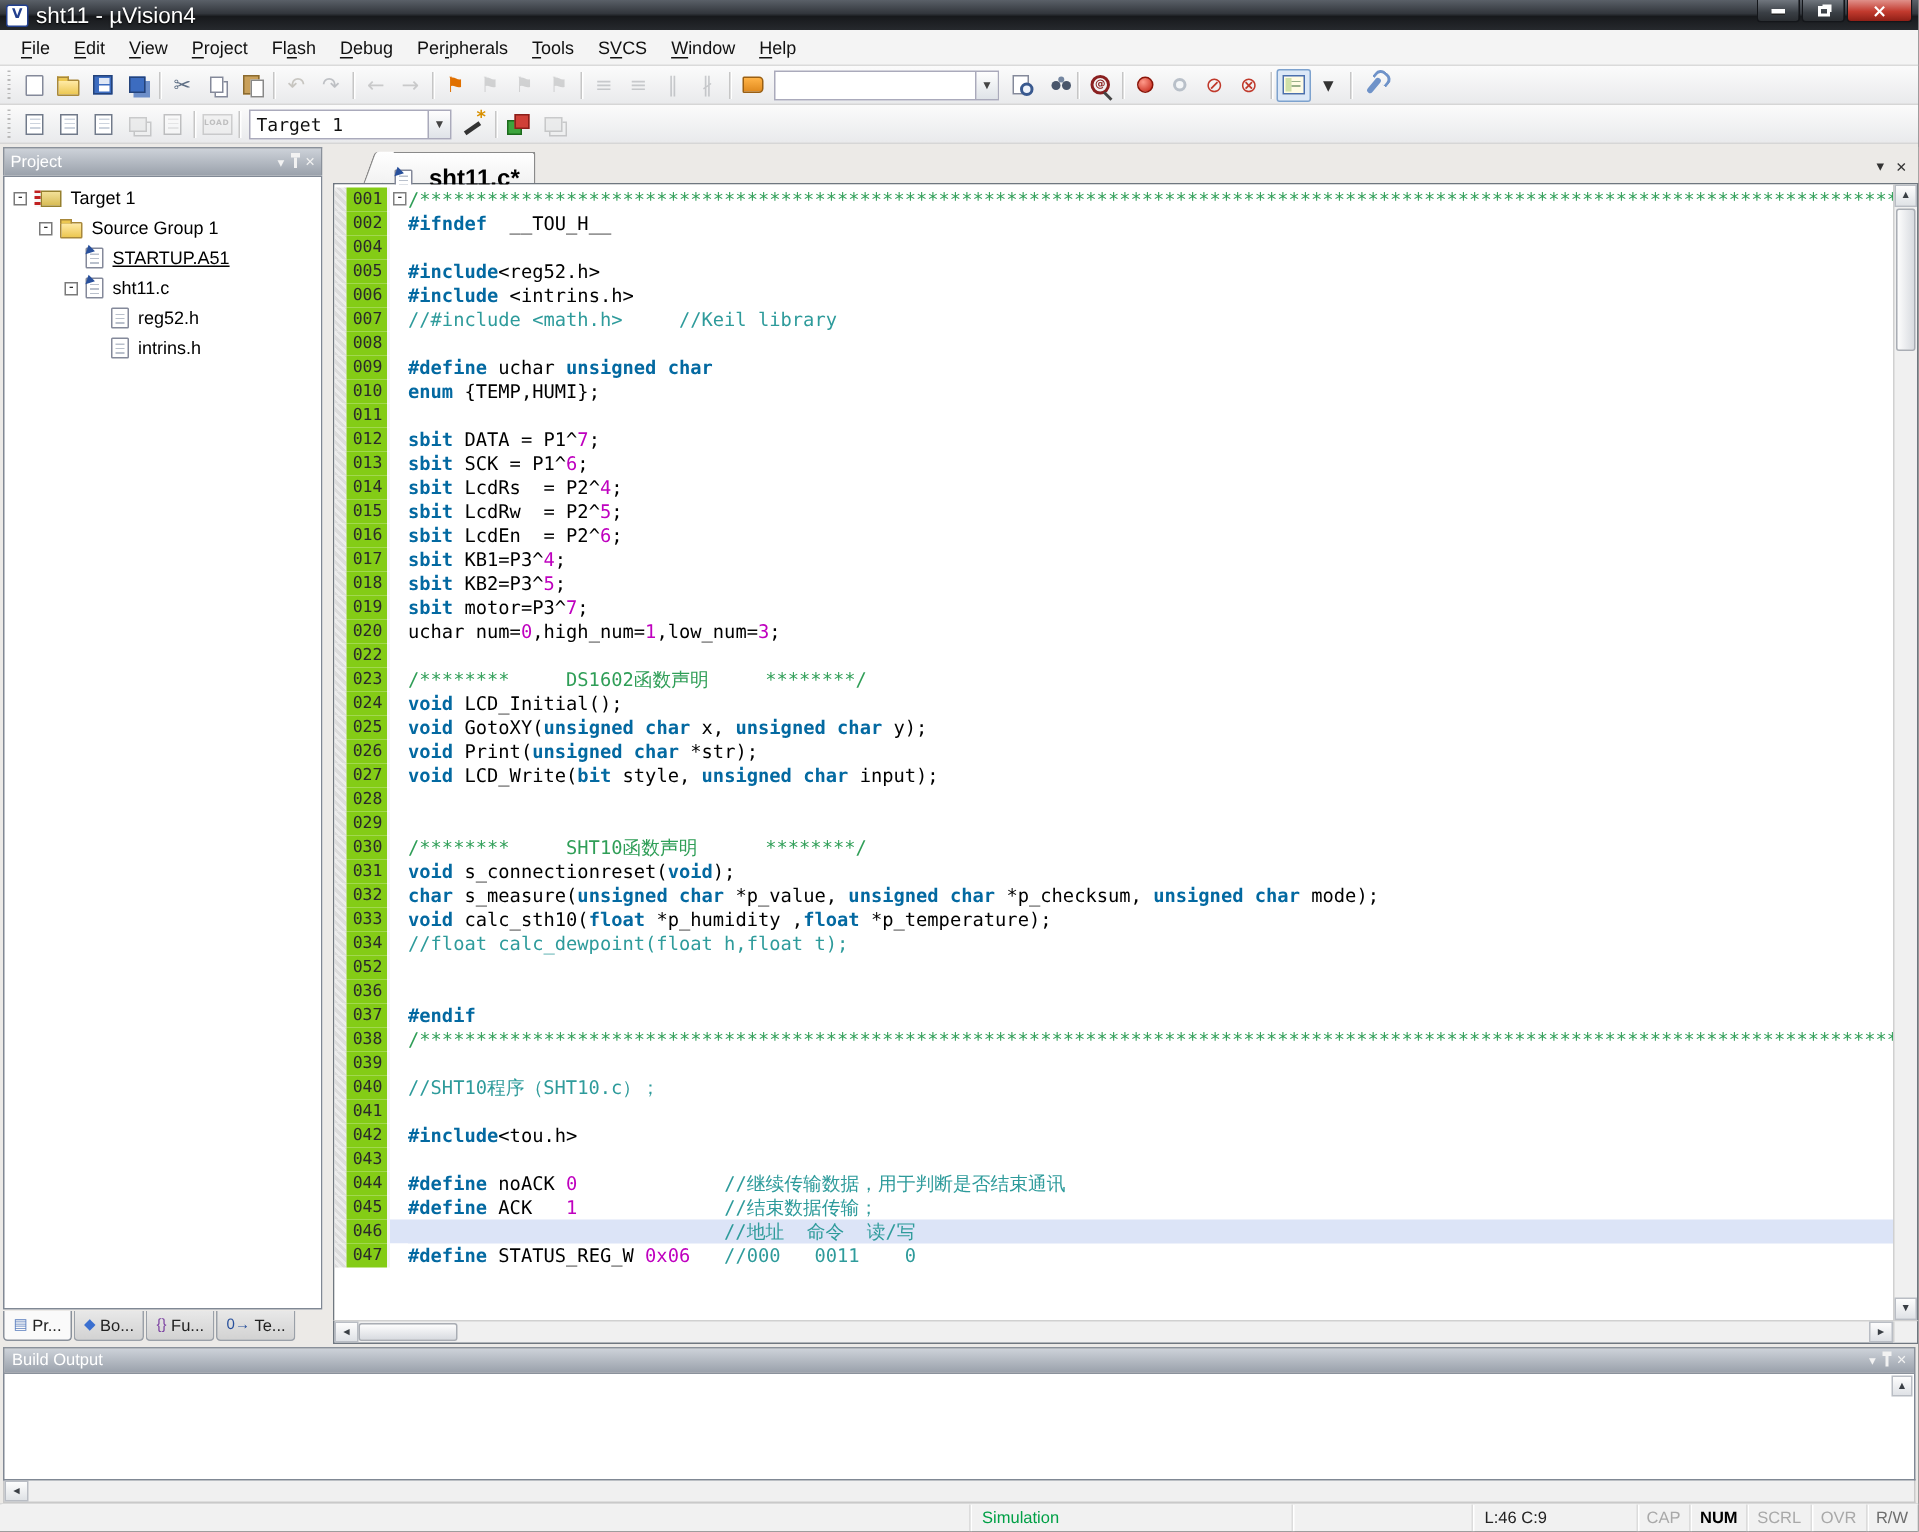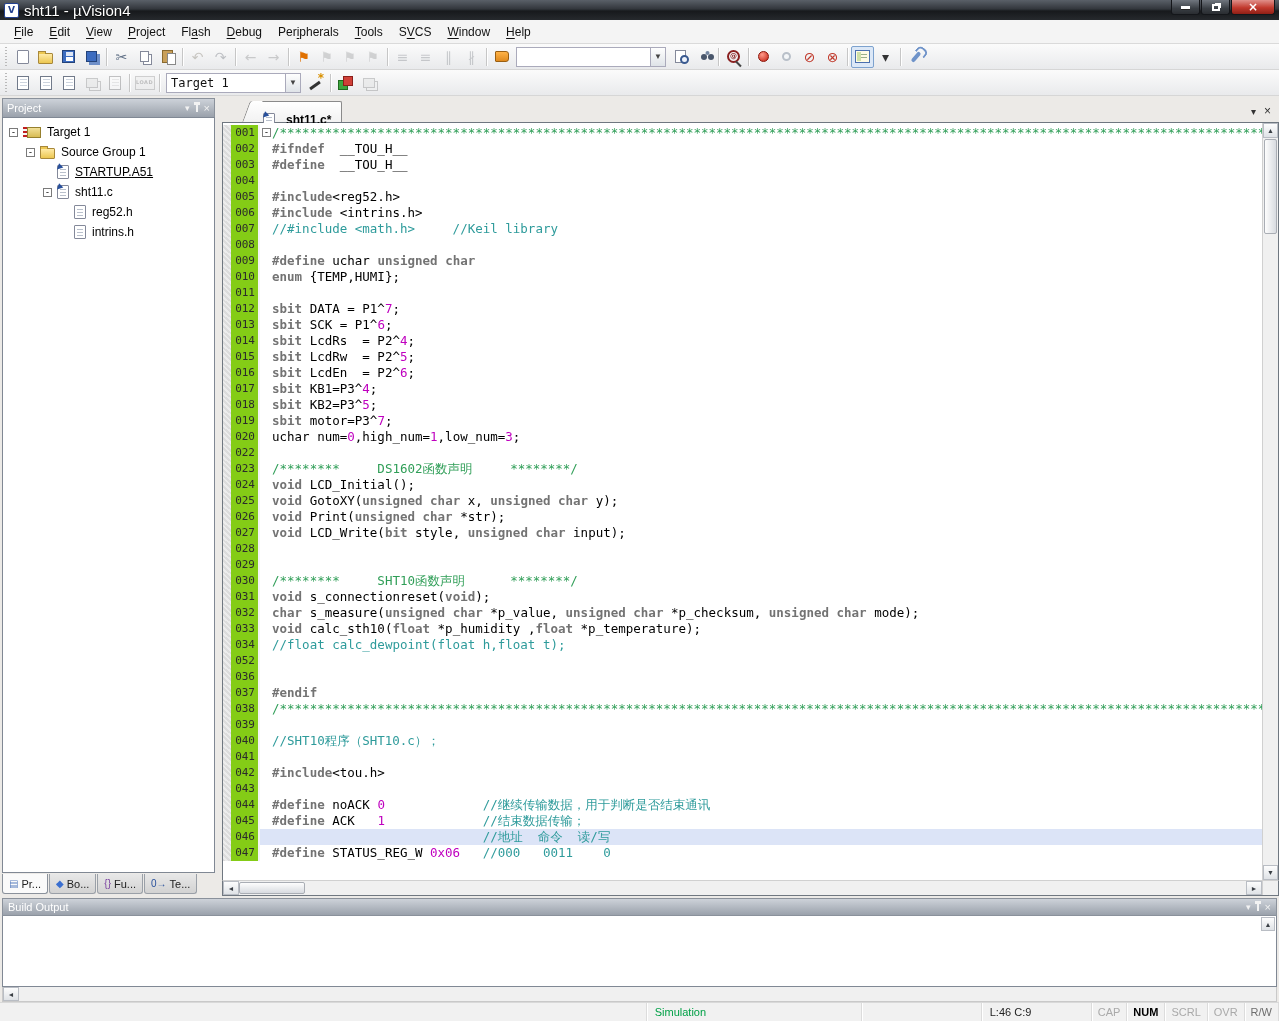--- a/index.html
+++ b/index.html
@@ -80,34 +80,34 @@
   .expgap{width:14px;flex:0 0 auto}
   .tico{margin-right:6px;flex:0 0 auto}
   .docktabs{height:23px;display:flex;align-items:flex-start;padding-top:1px;gap:1px}
   .dtab{height:20px;display:flex;align-items:center;gap:3px;padding:0 6px;border:1px solid #9aa0a8;border-top:none;border-radius:0 0 3px 3px;background:linear-gradient(#e8e8e8,#d2d2d2);font-size:11px;color:#222}
   .dtab.active{background:#fafafa;border-color:#8a919b}
   .dtab .dti{font-size:10px}
   .splitter{width:7px;background:#eceae7}
   
   .editorzone{flex:1;display:flex;flex-direction:column;min-width:0;padding-top:2px}
   .tabbar{height:24px;display:flex;align-items:flex-end;background:#eceae7;position:relative}
-  .etab{height:21px;margin-left:32px;display:flex;align-items:center;gap:5px;background:linear-gradient(#fff,#f2f2f2);border:1px solid #8a8a8a;border-bottom:none;padding:16px 10px 0 8px;font-weight:bold;font-size:12px;border-radius:3px 2px 0 0;position:relative}
+  .etab{height:21px;margin-left:32px;display:flex;align-items:center;gap:5px;background:linear-gradient(#fff,#f2f2f2);border:1px solid #8a8a8a;border-bottom:none;padding:16px 10px 0 8px;font-weight:bold;font-size:16px;border-radius:3px 2px 0 0;position:relative}
   .etab::before{content:"";position:absolute;left:-9px;bottom:0;width:12px;height:21px;background:linear-gradient(#fff,#f2f2f2);border-left:1px solid #8a8a8a;transform:skewX(-20deg);border-radius:3px 0 0 0}
   .tabbar-right{margin-left:auto;display:flex;gap:8px;align-items:center;padding:0 8px 4px 0;color:#333}
   .smallbtn{font-size:10px;color:#333}
   .editorbody{flex:1;display:flex;min-height:0;border:1px solid #6f7780;border-bottom:none}
   .codearea{flex:1;background:#fff;overflow:hidden;position:relative;padding-top:2px}
   .cl{display:flex;height:16px;line-height:16px;white-space:pre;font-family:"DejaVu Sans Mono","Liberation Mono",monospace;font-size:12.5px}
   .hatch{width:8px;background:repeating-linear-gradient(45deg,#dcdcdc 0 2px,#ececec 2px 4px);flex:0 0 auto}
   .ln{width:27px;background:#84cc16;color:#2b2b2b;font-size:11px;text-align:right;padding-right:3px;flex:0 0 auto}
   .fold{width:14px;background:#fff;flex:0 0 auto;position:relative;border-left:2px solid #f4f4f4}
   .fold .fbox{position:absolute;left:2px;top:3px;width:9px;height:9px;border:1px solid #808080;background:#fff;font:9px/7px "DejaVu Sans Mono",monospace;text-align:center}
   .codetext{flex:1;color:#000}
   .cl.cur .fold,.cl.cur .codetext{background:#dce4f7}
-  .kw{color:#737373;font-weight:bold}
+  .kw{color:#0369a1;font-weight:bold}
   .num{color:#bf00bf}
   .cm{color:#2e9b9b}
   .cms{color:#2f9e57}
   .pl{color:#000}
   .vscroll{width:16px;background:#f0f0f0;border-left:1px solid #d0d0d0;display:flex;flex-direction:column;align-items:stretch}
   .sbtn{height:15px;background:linear-gradient(#fdfdfd,#dfe2e6);border:1px solid #b9bdc4;display:flex;align-items:center;justify-content:center;font-size:7px;color:#3a3f45;flex:0 0 auto}
   .vthumb{height:95px;margin:1px;background:linear-gradient(90deg,#fdfdfd,#d8dbe0);border:1px solid #a9adb4;border-radius:2px;flex:0 0 auto}
   .vfill{flex:1}
   .hscrollrow{height:16px;display:flex;border:1px solid #6f7780;border-top:1px solid #d0d0d0;background:#f0f0f0}
   .hscrollrow .sbtn{width:16px;height:100%}
@@ -382,21 +382,20 @@
         </div>
         <span class="tabbar-right">
           <span class="smallbtn">▾</span>
           <span class="smallbtn" style="font-size:12px">×</span>
         </span>
       </div>
       <div class="editorbody">
         <div class="codearea" id="codearea">
             <div class="cl"><span class="hatch"></span><span class="ln">001</span><span class="fold"><span class="fbox">-</span></span><span class="codetext"><span class="cms">/***************************************************************************************************************************************</span></span></div>
             <div class="cl"><span class="hatch"></span><span class="ln">002</span><span class="fold"></span><span class="codetext"><span class="kw">#ifndef</span><span class="pl">  __TOU_H__</span></span></div>
-            <div class="cl"><span class="hatch"></span><span class="ln">003</span><span class="fold"></span><span class="codetext"><span class="kw">#define</span><span class="pl">  __TOU_H__</span></span></div>
             <div class="cl"><span class="hatch"></span><span class="ln">004</span><span class="fold"></span><span class="codetext"></span></div>
             <div class="cl"><span class="hatch"></span><span class="ln">005</span><span class="fold"></span><span class="codetext"><span class="kw">#include</span><span class="pl">&lt;reg52.h&gt;</span></span></div>
             <div class="cl"><span class="hatch"></span><span class="ln">006</span><span class="fold"></span><span class="codetext"><span class="kw">#include</span><span class="pl"> &lt;intrins.h&gt;</span></span></div>
             <div class="cl"><span class="hatch"></span><span class="ln">007</span><span class="fold"></span><span class="codetext"><span class="cm">//#include &lt;math.h&gt;     //Keil library</span></span></div>
             <div class="cl"><span class="hatch"></span><span class="ln">008</span><span class="fold"></span><span class="codetext"></span></div>
             <div class="cl"><span class="hatch"></span><span class="ln">009</span><span class="fold"></span><span class="codetext"><span class="kw">#define</span><span class="pl"> uchar </span><span class="kw">unsigned</span><span class="pl"> </span><span class="kw">char</span></span></div>
             <div class="cl"><span class="hatch"></span><span class="ln">010</span><span class="fold"></span><span class="codetext"><span class="kw">enum</span><span class="pl"> {TEMP,HUMI};</span></span></div>
             <div class="cl"><span class="hatch"></span><span class="ln">011</span><span class="fold"></span><span class="codetext"></span></div>
             <div class="cl"><span class="hatch"></span><span class="ln">012</span><span class="fold"></span><span class="codetext"><span class="kw">sbit</span><span class="pl"> DATA = P1^</span><span class="num">7</span><span class="pl">;</span></span></div>
             <div class="cl"><span class="hatch"></span><span class="ln">013</span><span class="fold"></span><span class="codetext"><span class="kw">sbit</span><span class="pl"> SCK = P1^</span><span class="num">6</span><span class="pl">;</span></span></div>

